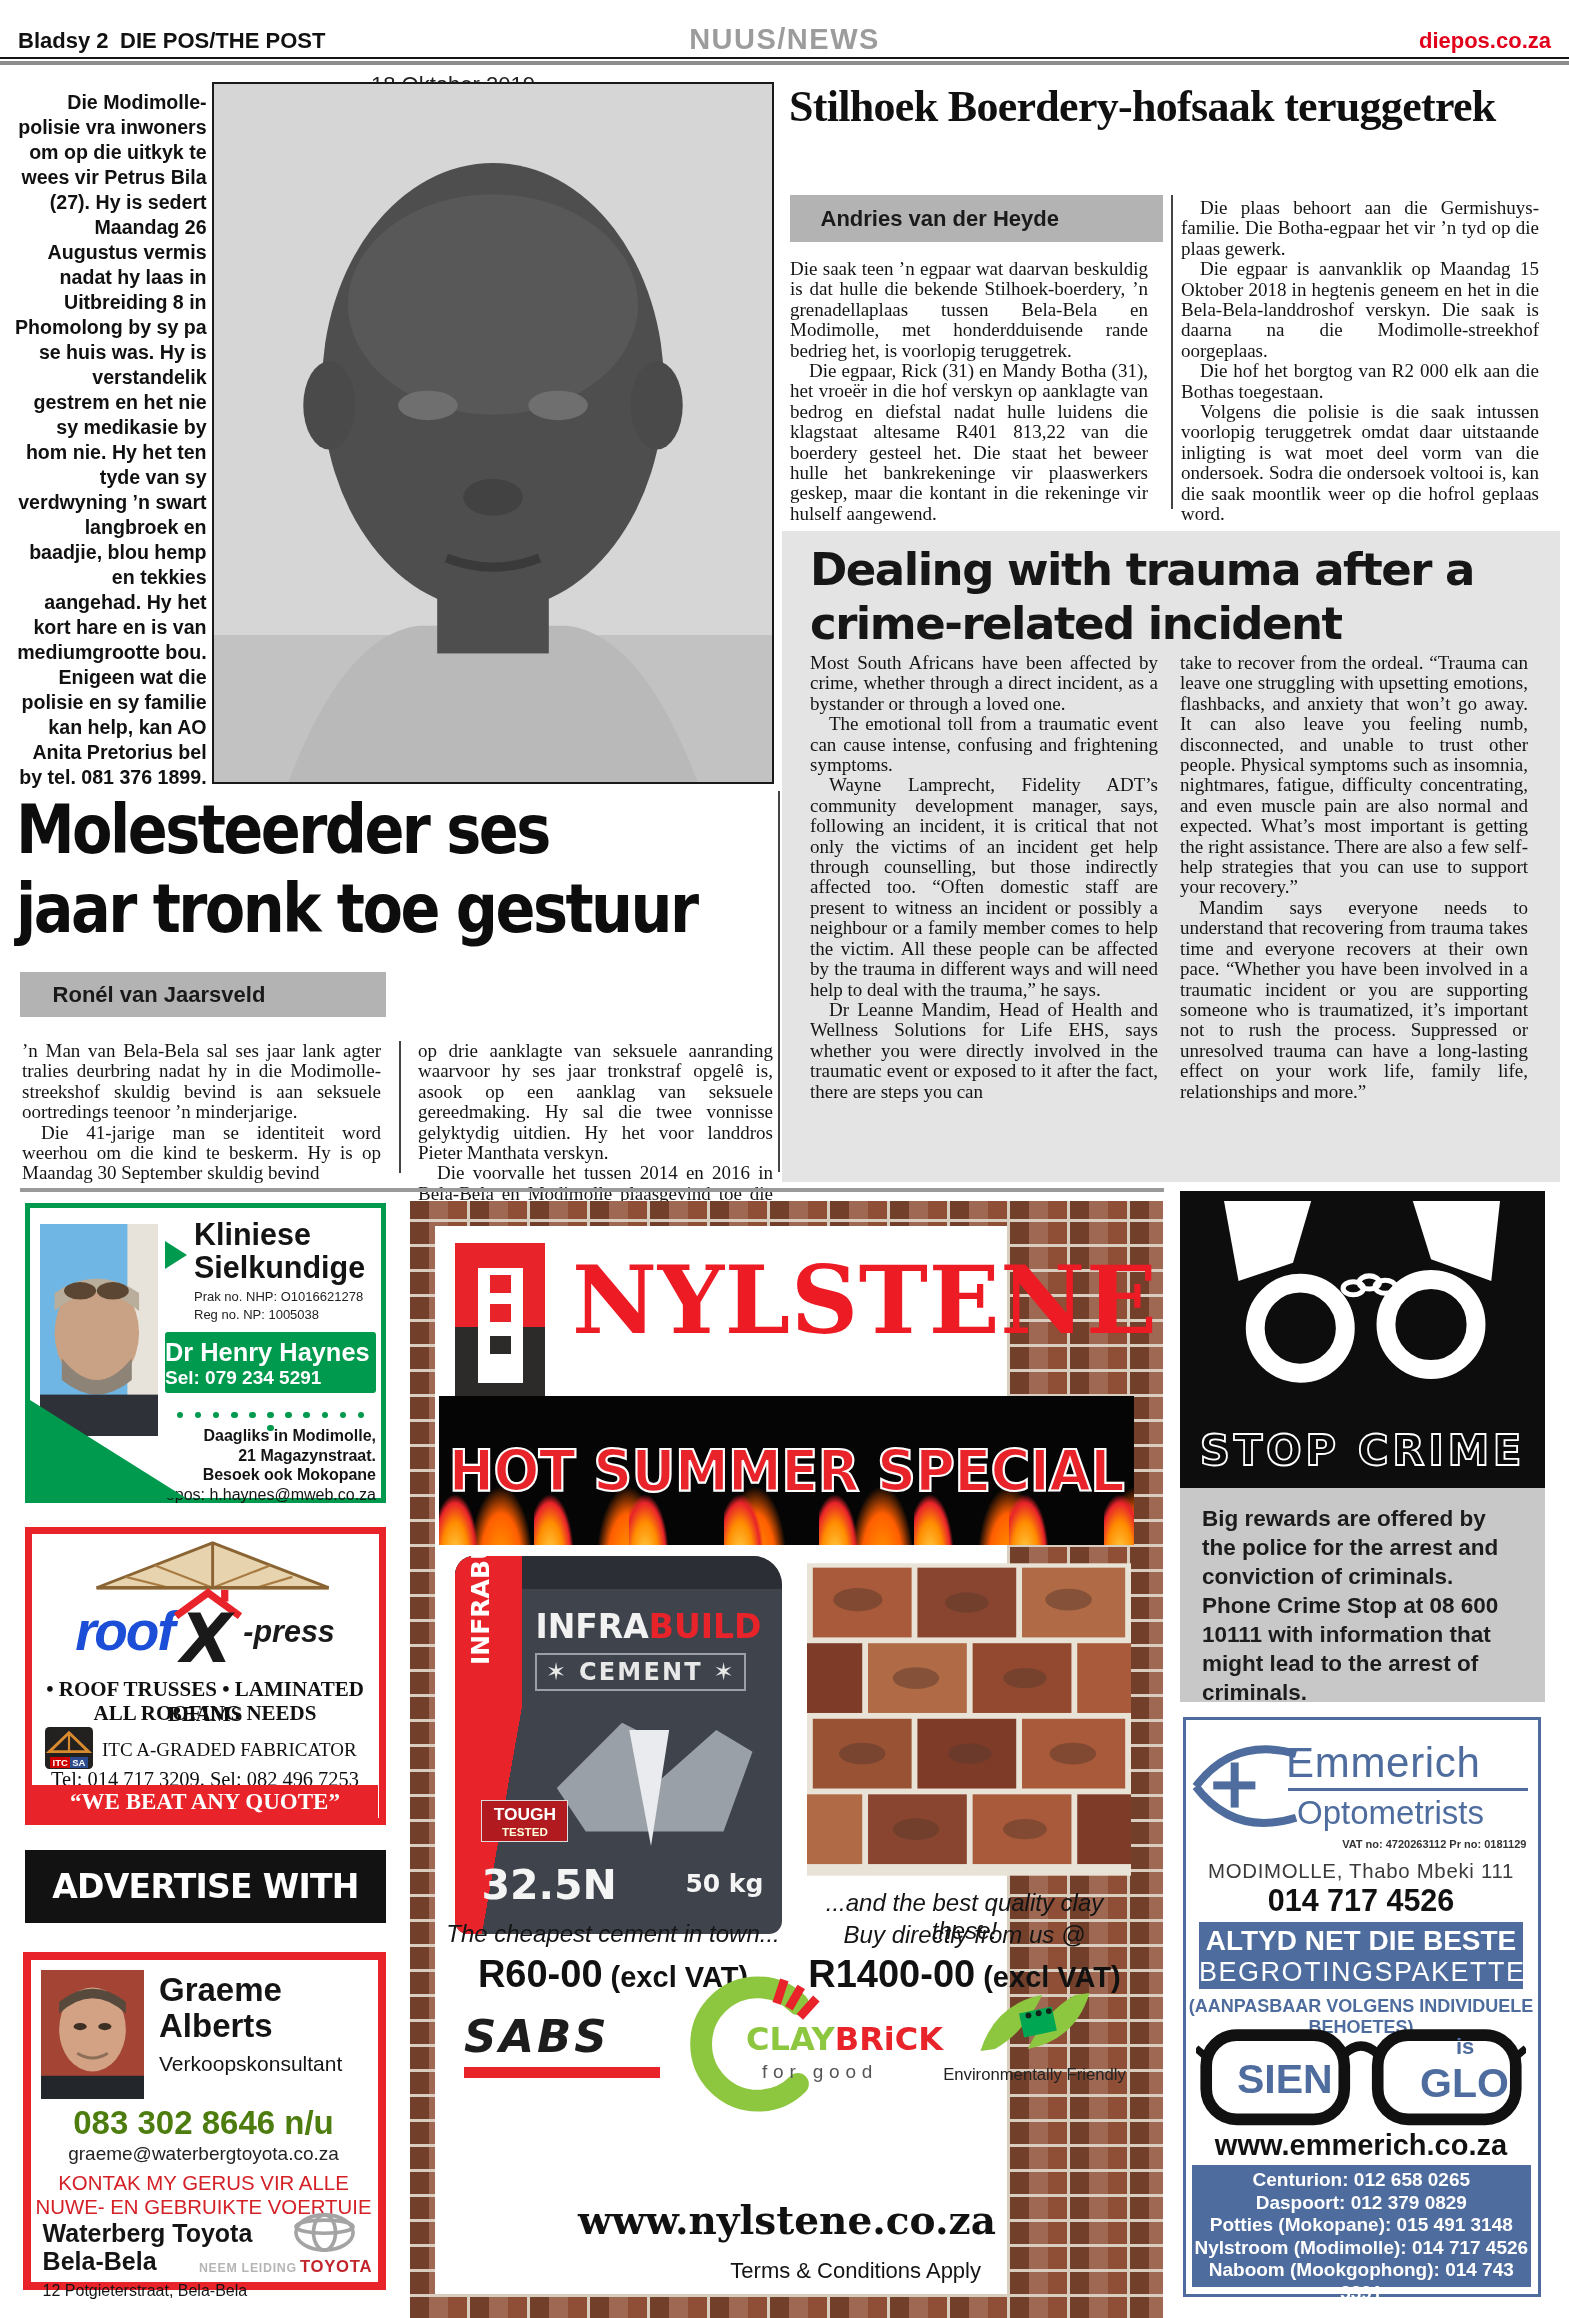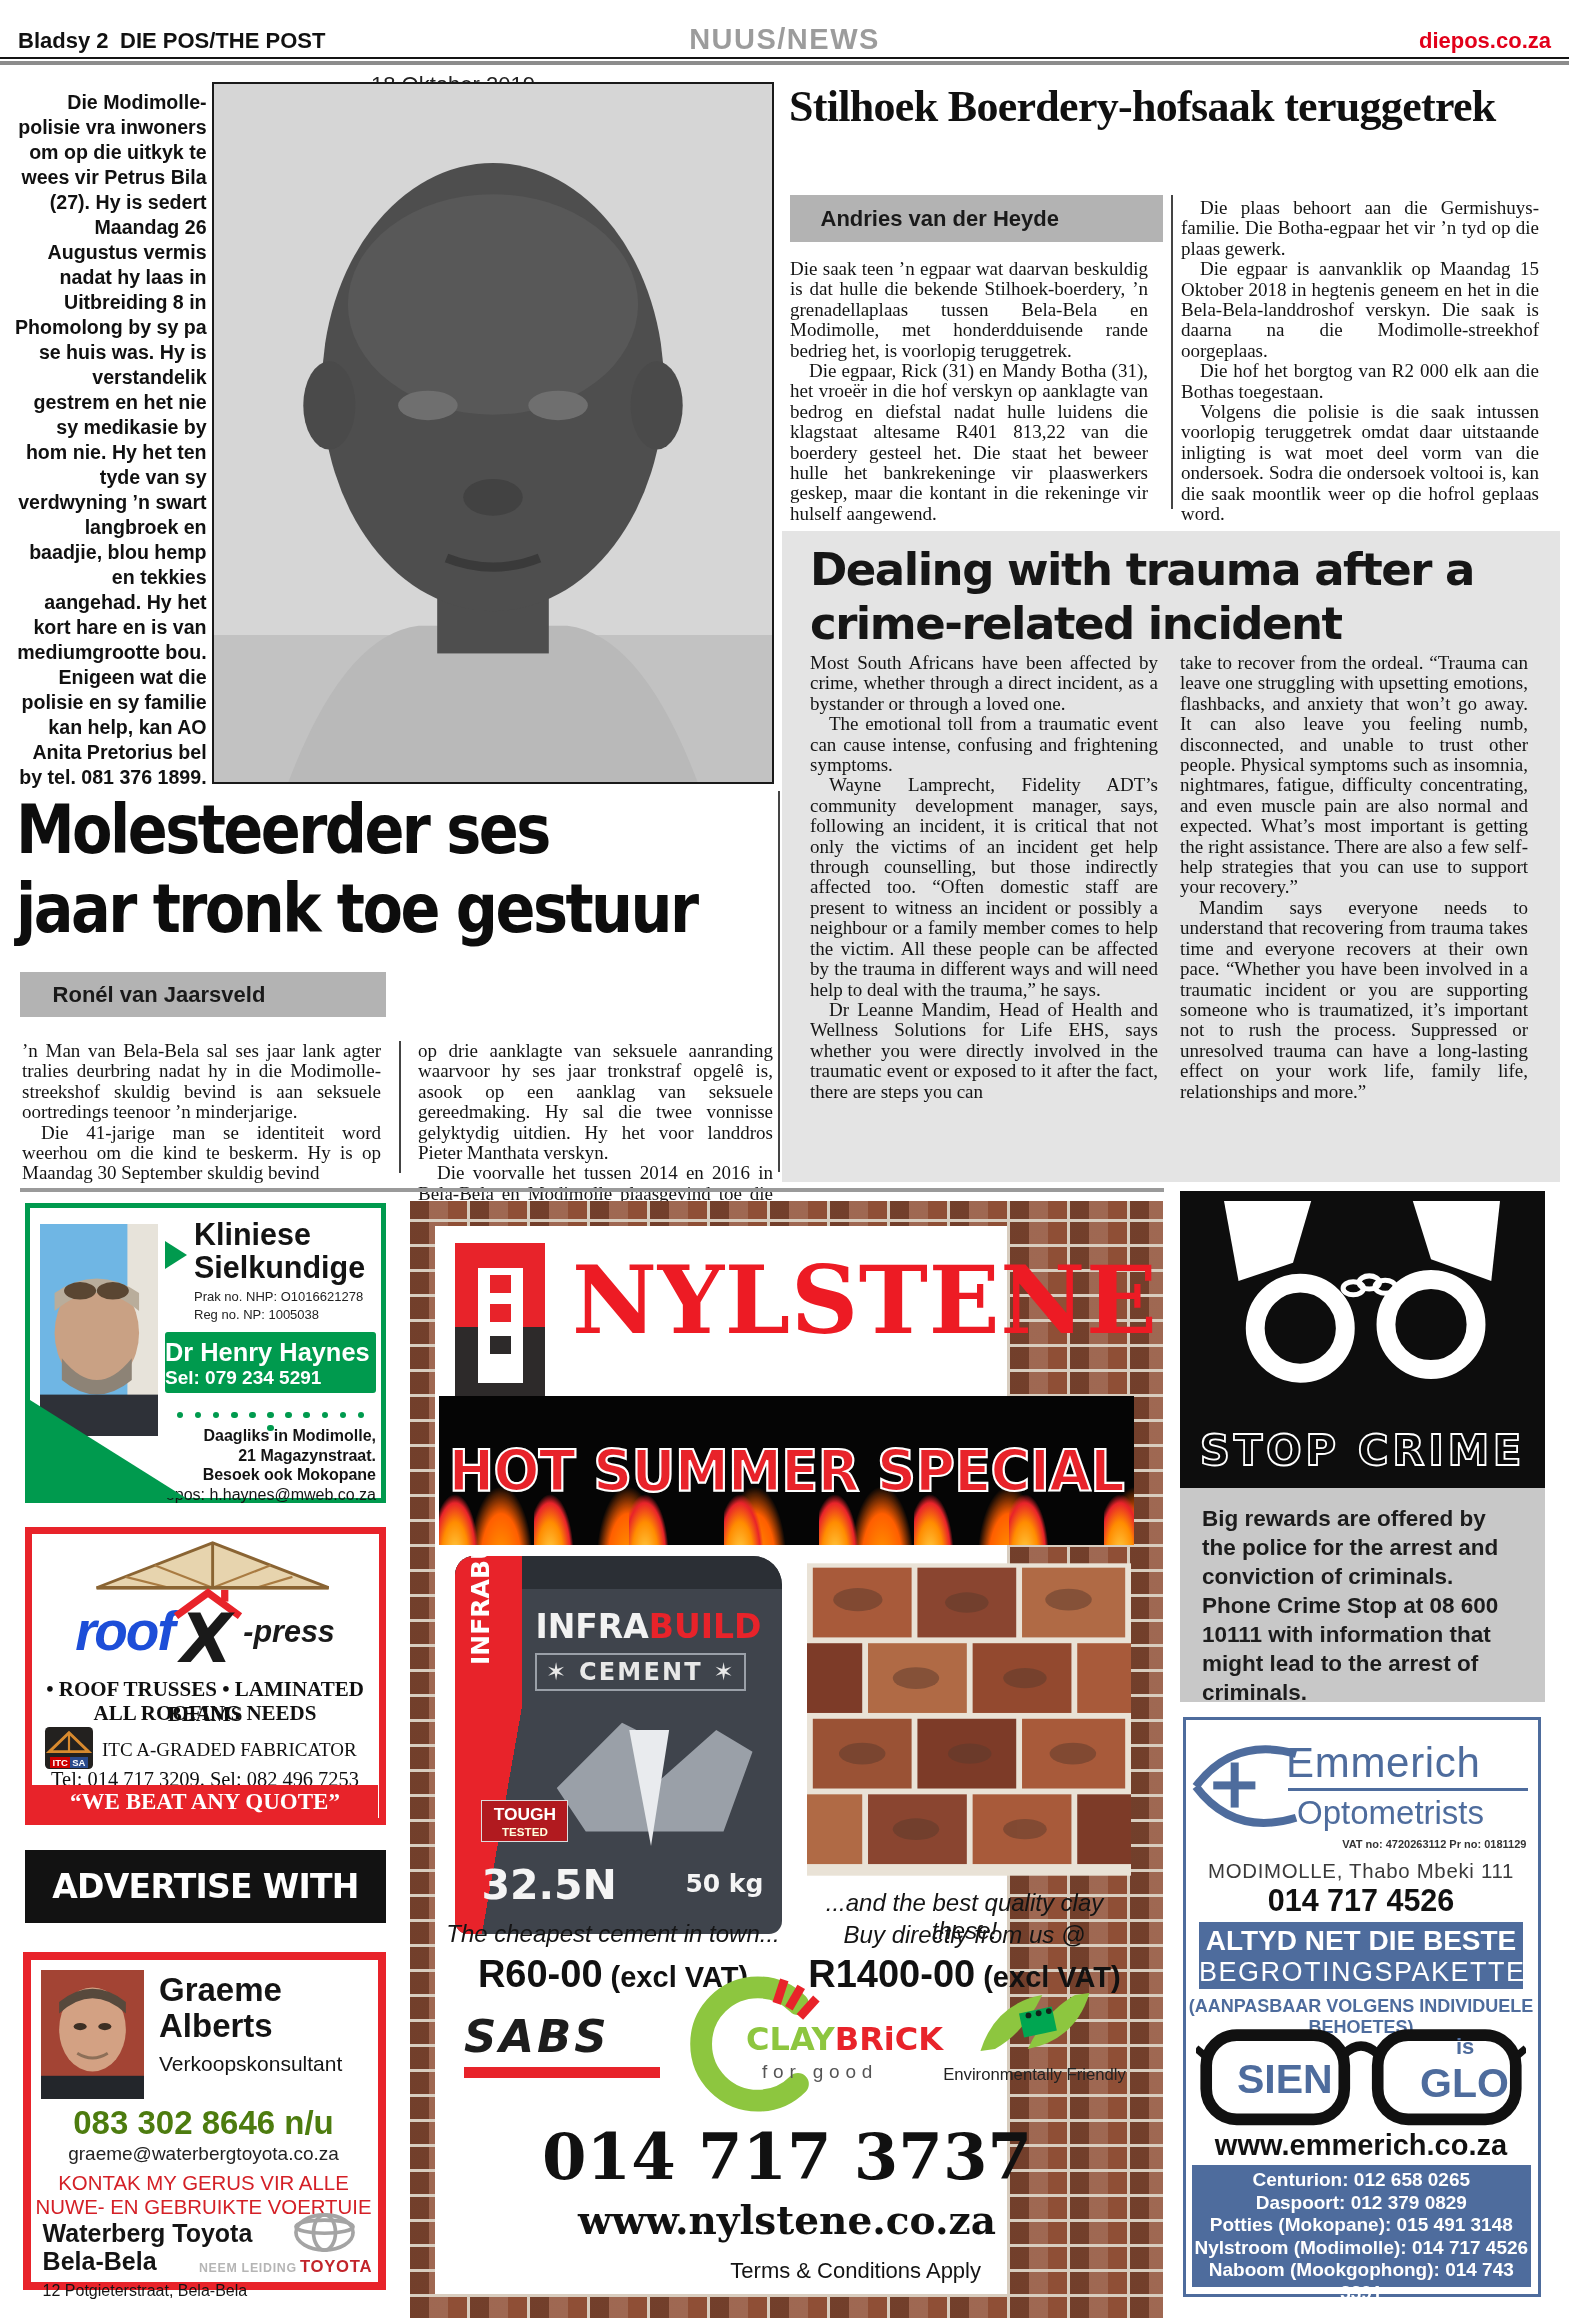--- a/index.html
+++ b/index.html
@@ -362,21 +362,20 @@
           <path d="M10,95 Q30,30 95,18 Q70,70 30,92 Z" fill="#8dc63f"></path>
           <path d="M160,15 Q140,80 75,92 Q100,40 140,18 Z" fill="#8dc63f"></path>
           <rect x="66" y="38" width="46" height="34" fill="#00a651" transform="rotate(-12 89 55)"></rect>
           <circle cx="76" cy="46" r="4" fill="#10231a"></circle>
             <circle cx="90" cy="43" r="4" fill="#10231a"></circle>
             <circle cx="104" cy="40" r="4" fill="#10231a"></circle>
         </svg>
         <div class="center" style="font-size:16.7px; color:#222; margin-top:2.9px;">Environmentally Friendly</div>
       </div>
 
-      <div class="abs center slab" style="left:0; top:893px; width:704px; font-size:64px; color:#111;">014 717 3737</div>
       <div class="abs center slab" style="left:0; top:971px; width:704px; font-size:39px; color:#111;">www.nylstene.co.za</div>
       <div class="abs" style="right:26px; top:1032px; font-size:22px; color:#141414;">Terms &amp; Conditions Apply</div>
     </div>
   </div>
 
   <div class="abs" style="left:1180px; top:1191px; width:365px; height:509px;">
     <div class="abs" style="left:0; top:0; width:365px; height:297px; background:#0d0d0d;">
       <svg class="abs" style="left:44px; top:10.2px;" width="276" height="218" viewBox="0 0 380 300">
         <path d="M0,0 L120,0 L95,85 L20,110 Z" fill="#fff"></path>
         <path d="M260,0 L380,0 L368,110 L285,80 Z" fill="#fff"></path>

